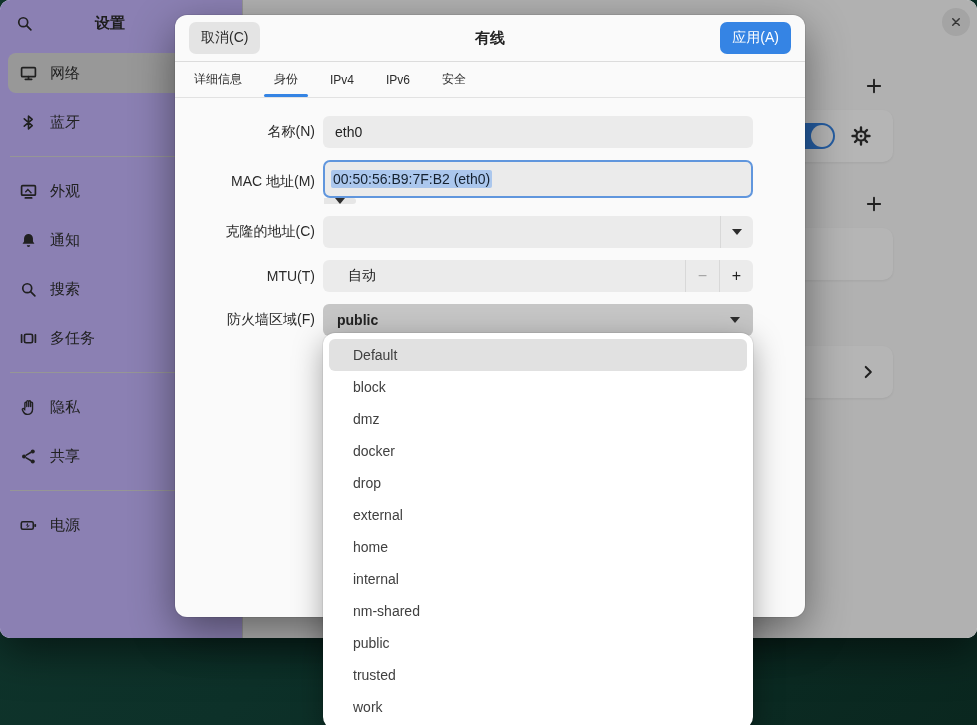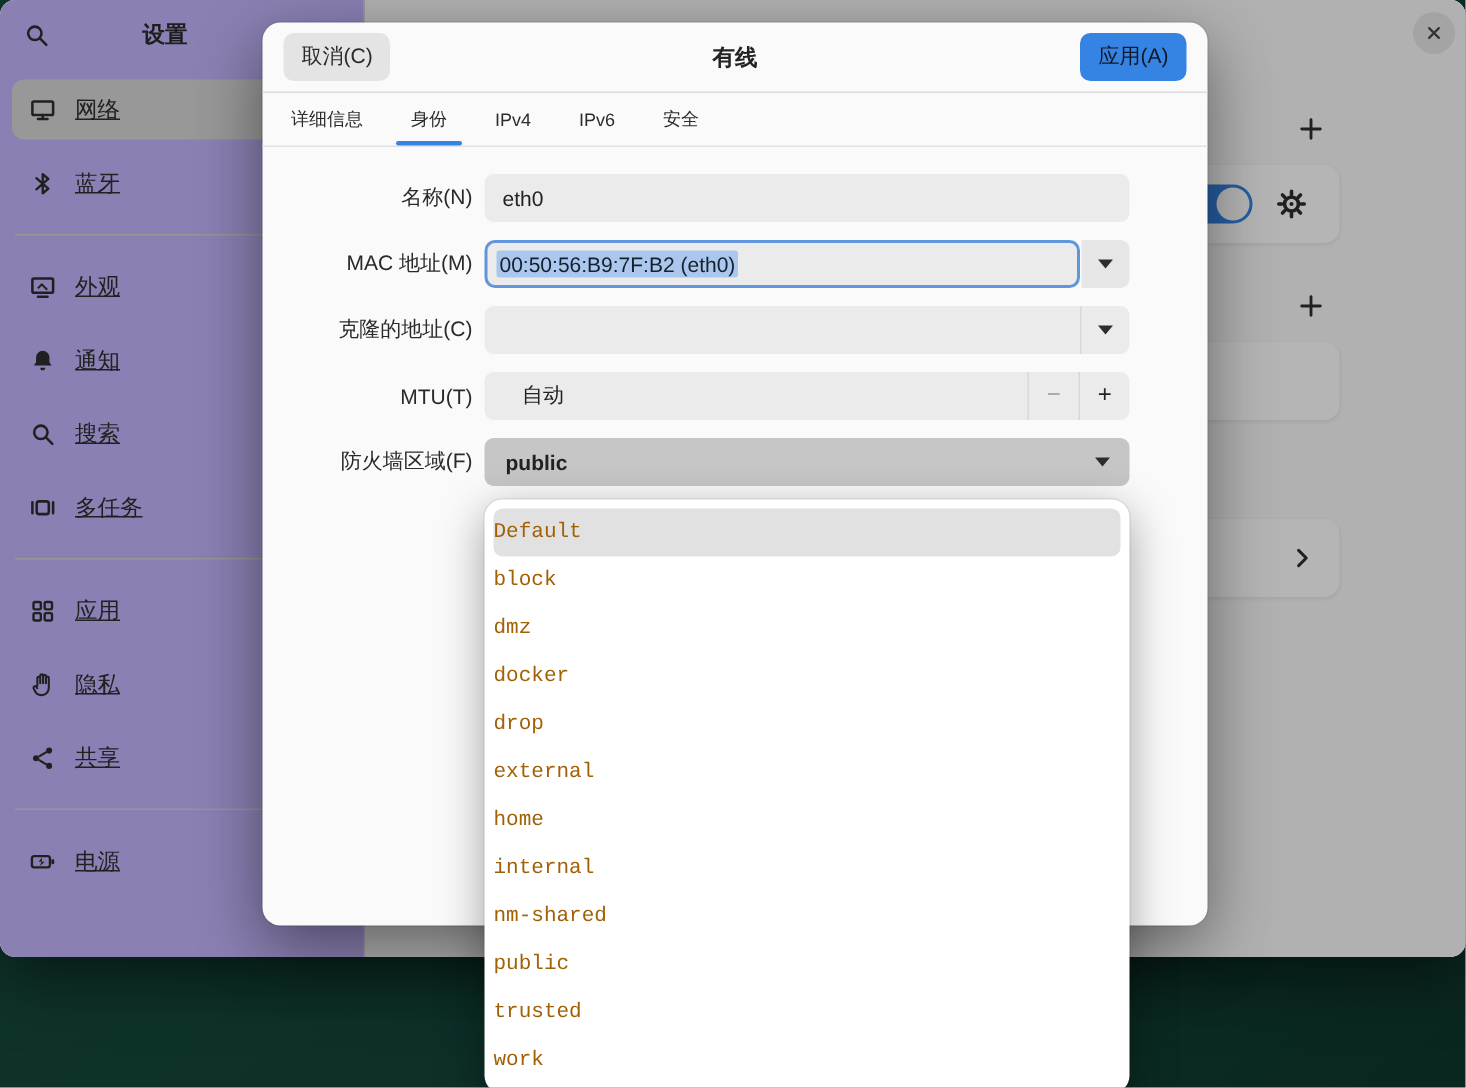--- a/index.html
+++ b/index.html
@@ -13,21 +13,21 @@
   .window{position:absolute;left:0;top:0;width:977px;height:638px;border-radius:10px;
     overflow:hidden;box-shadow:0 12px 44px rgba(0,0,0,.55);background:#fafafa;}
   .sidebar{position:absolute;left:0;top:0;width:243px;height:100%;background:#c4b5fd;border-right:1px solid #d2d2d2;box-sizing:border-box;}
   .side-head{height:46px;position:relative;display:flex;align-items:center;}
   .icon{display:inline-block;color:#2e2e2e;}
   .icon svg{width:100%;height:100%;display:block;}
   .search-btn{position:absolute;left:8px;top:7px;width:32px;height:32px;border-radius:6px;display:flex;align-items:center;justify-content:center;}
   .search-btn .icon{width:17px;height:17px;}
   .side-title{position:absolute;left:0;width:220px;text-align:center;font-weight:bold;font-size:15px;color:#2b2b2b;}
   .nav{display:flex;flex-direction:column;gap:9px;padding:7px 8px;}
-  .nav-item{height:40px;border-radius:8px;display:flex;align-items:center;gap:13px;padding:0 12px;box-sizing:border-box;font-size:15px;color:#2f2f2f;text-decoration:underline;}
+  .nav-item{height:40px;border-radius:8px;display:flex;align-items:center;gap:13px;padding:0 12px;box-sizing:border-box;font-size:15px;color:#2f2f2f;}
   .nav-item .icon{width:17px;height:17px;flex:0 0 auto;}
   .nav-item.selected{background:#d7d7d7;}
   .nav-sep{height:1px;background:#d4d4d4;margin:5px 2px;}
   .main{position:absolute;left:244px;top:0;right:0;height:100%;background:#fafafa;}
   .close-btn{position:absolute;top:8px;right:7px;width:28px;height:28px;border-radius:50%;background:#e7e7e7;display:flex;align-items:center;justify-content:center;}
   .close-btn .icon{width:14px;height:14px;color:#4a4a4a;}
   .add-btn{position:absolute;width:32px;height:32px;border-radius:6px;display:flex;align-items:center;justify-content:center;}
   .add-btn .icon{width:18px;height:18px;}
   .add1{left:614px;top:70px;} .add2{left:614px;top:188px;}
   .card{position:absolute;left:86px;width:563px;height:52px;background:#ffffff;border-radius:10px;box-shadow:0 1px 3px rgba(0,0,0,.08);}
@@ -36,46 +36,46 @@
   .toggle .knob{position:absolute;right:2px;top:2px;width:22px;height:22px;border-radius:50%;background:#ffffff;}
   .gear-btn{position:absolute;left:521px;top:16px;width:20px;height:20px;color:#2e2e2e;}
   .chev-btn{position:absolute;left:529px;top:17px;width:18px;height:18px;color:#2e2e2e;}
   .dim{position:absolute;inset:0;background:rgba(0,0,0,.29);}
   
   .dialog{position:absolute;left:175px;top:15px;width:630px;height:602px;background:#fafafa;border-radius:12px;
     box-shadow:0 14px 44px rgba(0,0,0,.45),0 0 0 1px rgba(0,0,0,.07);z-index:10;box-sizing:border-box;}
   .dlg-head{height:47px;display:flex;align-items:center;padding:0 14px;position:relative;border-bottom:1px solid #dcdcdc;box-sizing:border-box;}
   .btn{border:none;border-radius:7px;height:32px;padding:0 12px;font-size:14px;font-family:inherit;display:flex;align-items:center;}
   .btn-cancel{background:#e4e4e4;color:#2b2b2b;}
-  .btn-apply{background:#3584e4;color:#0f172a;margin-left:auto;}
+  .btn-apply{background:#3584e4;color:#ffffff;margin-left:auto;}
   .dlg-title{position:absolute;left:0;right:0;text-align:center;font-weight:bold;font-size:15px;color:#242424;pointer-events:none;}
   .tabs{height:36px;display:flex;align-items:stretch;gap:32px;padding:0 19px;border-bottom:1px solid #e2e2e2;box-sizing:border-box;}
   .tab{position:relative;display:flex;align-items:center;font-size:12px;color:#2c2c2c;}
   .tab.active::after{content:"";position:absolute;left:-10px;right:-10px;bottom:0;height:3px;border-radius:2px;background:#3584e4;}
   .form{display:grid;grid-template-columns:140px 430px;column-gap:8px;row-gap:12px;margin-top:18px;}
   .flabel{display:flex;align-items:center;justify-content:flex-end;font-size:14px;color:#2a2a2a;}
   .field{height:32px;background:#ebebeb;border-radius:6px;display:flex;align-items:center;font-size:14px;color:#222;box-sizing:border-box;overflow:hidden;}
   .entry-text{padding:0 12px;}
-  .combo{display:flex;height:32px;}
+  .combo{display:flex;height:44px;flex-direction:column;}
   .mac-entry{flex:1;background:#ebebeb;border:2px solid #6096dd;border-radius:7px;display:flex;align-items:center;padding:0 6px;box-sizing:border-box;}
   .selection{background:#abc7ed;border-radius:2px;padding:1px 2px;font-size:14px;color:#14212f;white-space:nowrap;}
   .arrow-cell{width:32px;display:flex;align-items:center;justify-content:center;flex:0 0 auto;}
   .mac-arrow{background:#e6e6e6;border-radius:0 6px 6px 0;margin-left:1px;}
   .tri{width:0;height:0;border-left:5px solid transparent;border-right:5px solid transparent;border-top:6px solid #2d2d2d;}
   .vsep{width:1px;align-self:stretch;background:#d8d8d8;flex:0 0 auto;}
   .spin-btn{width:33px;display:flex;align-items:center;justify-content:center;font-size:16px;color:#222;flex:0 0 auto;}
   .spin-btn.disabled{color:#a2a2a2;}
   .val{flex:1;padding-left:25px;}
   .dropdown-btn{background:#c6c6c6;font-weight:bold;position:relative;}
   .dropdown-btn .val{padding-left:14px;}
   .dropdown-btn .arrow-cell{position:absolute;right:2px;top:0;height:100%;}
   
   .popup{position:absolute;left:323px;top:333px;width:430px;background:#ffffff;border-radius:12px;padding:6px;
     box-shadow:0 8px 30px rgba(0,0,0,.35),0 0 0 1px rgba(0,0,0,.06);z-index:20;box-sizing:border-box;}
-  .opt{height:32px;border-radius:6px;display:flex;align-items:center;padding:0 0;font-size:14px;color:#a16207;font-family:Liberation Mono, monospace;}
+  .opt{height:32px;border-radius:6px;display:flex;align-items:center;padding:0 24px;font-size:14px;color:#404040;}
   .opt.hl{background:#e1e1e1;}
 </style>
 </head>
 <body>
 
 <div class="window">
   <div class="sidebar">
     <div class="side-head">
       <div class="search-btn">
         <span class="icon">
@@ -137,33 +137,20 @@
         <div class="nav-item">
           <span class="icon">
             <svg viewBox="0 0 16 16">
               <rect x="4.2" y="4" width="7.6" height="8" rx="1.5" fill="none" stroke="currentColor" stroke-width="1.6"></rect>
               <path d="M1.5 4.5v7M14.5 4.5v7" stroke="currentColor" stroke-width="1.6" stroke-linecap="round"></path>
             </svg>
           </span>
           <span>多任务</span>
         </div>
         <div class="nav-sep"></div>
-        <div class="nav-item">
-          <span class="icon">
-            <svg viewBox="0 0 16 16">
-              <g fill="none" stroke="currentColor" stroke-width="1.5">
-                <rect x="2.2" y="2.2" width="4.6" height="4.6" rx="1"></rect>
-                <rect x="9.2" y="2.2" width="4.6" height="4.6" rx="1"></rect>
-                <rect x="2.2" y="9.2" width="4.6" height="4.6" rx="1"></rect>
-                <rect x="9.2" y="9.2" width="4.6" height="4.6" rx="1"></rect>
-              </g>
-            </svg>
-          </span>
-          <span>应用</span>
-        </div>
         <div class="nav-item">
           <span class="icon">
             <svg viewBox="0 0 16 16">
               <path d="M4.6 8.6V3.9a.9.9 0 0 1 1.8 0V7m0-3.9v-.7a.9.9 0 0 1 1.8 0V7m0-4.4a.9.9 0 0 1 1.8 0V7m0-3.2a.9.9 0 0 1 1.8 0v6.1a4.5 4.5 0 0 1-4.5 4.6h-.3a4.3 4.3 0 0 1-3.8-2.4l-1-2a1 1 0 0 1 1.7-.9l.7 1" fill="none" stroke="currentColor" stroke-width="1.3" stroke-linecap="round" stroke-linejoin="round"></path>
             </svg>
           </span>
           <span>隐私</span>
         </div>
         <div class="nav-item">
           <span class="icon">

